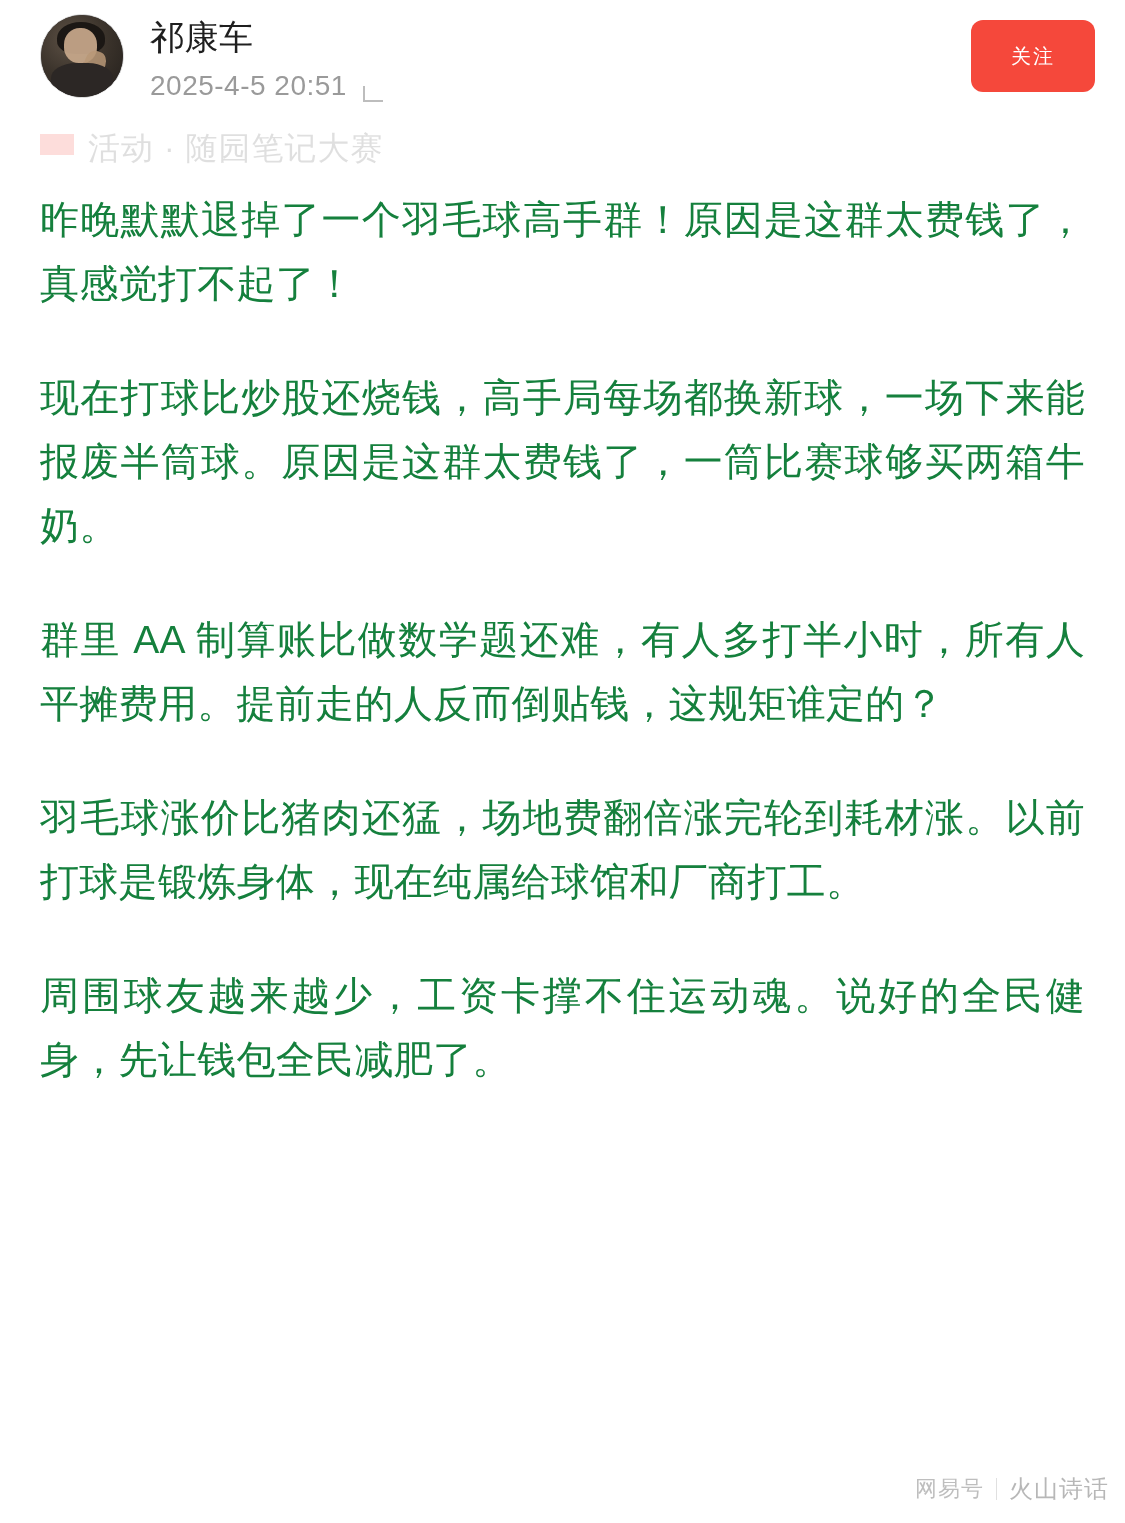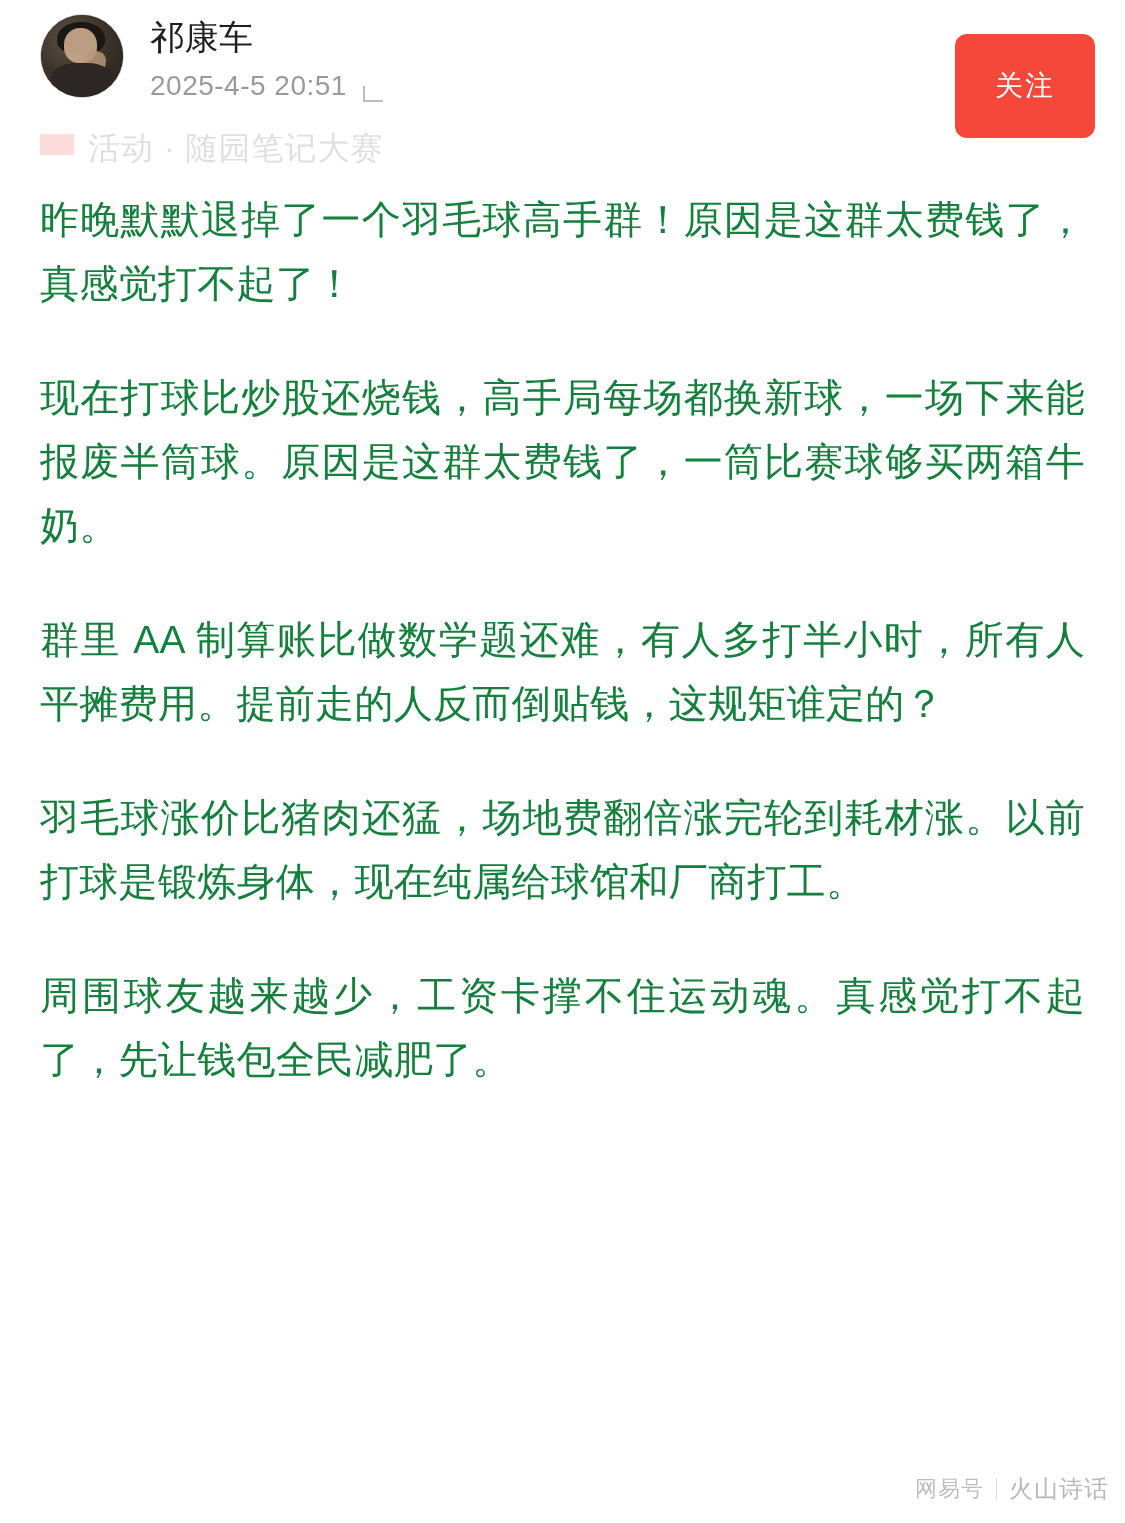--- a/index.html
+++ b/index.html
@@ -118,28 +118,28 @@
   }
   .more-icon::before {
     left: 0; top: 10px; width: 2px; height: 16px;
   }
   .more-icon::after {
     left: 0; top: 24px; width: 20px; height: 2px;
   }
 
   .follow-btn {
     flex: 0 0 auto;
-    margin-top: 20px;
+    margin-top: 6px;
     background: #f5483b;
     color: #ffffff;
-    font-size: 28px;
+    font-size: 20px;
     line-height: 1;
     border: none;
     border-radius: 12px;
-    padding: 38px 40px;
+    padding: 26px 40px;
     letter-spacing: 2px;
     cursor: pointer;
     font-family: "Liberation Sans", sans-serif;
   }
 
   
   .tag-strip {
     padding: 22px 40px 0 40px;
     display: flex;
     align-items: center;
@@ -230,20 +230,20 @@
 <div class="tag-strip">
   <span class="tag-flag"></span>
   <span class="tag-text">活动 · 随园笔记大赛</span>
 </div>
 
 <div class="article">
   <p class="para">昨晚默默退掉了一个羽毛球高手群！原因是这群太费钱了，真感觉打不起了！</p>
   <p class="para">现在打球比炒股还烧钱，高手局每场都换新球，一场下来能报废半筒球。原因是这群太费钱了，一筒比赛球够买两箱牛奶。</p>
   <p class="para">群里 AA 制算账比做数学题还难，有人多打半小时，所有人平摊费用。提前走的人反而倒贴钱，这规矩谁定的？</p>
   <p class="para">羽毛球涨价比猪肉还猛，场地费翻倍涨完轮到耗材涨。以前打球是锻炼身体，现在纯属给球馆和厂商打工。</p>
-  <p class="para">周围球友越来越少，工资卡撑不住运动魂。真感觉打不起了，先让钱包全民减肥了。</p>
+  <p class="para">周围球友越来越少，工资卡撑不住运动魂。说好的全民健身，先让钱包全民减肥了。</p>
 </div>
 
 <div class="watermark">
   <span class="wm-logo">网易号</span>
   <span class="wm-sep"></span>
   <span class="wm-name">火山诗话</span>
 </div>
 
 </body></html>

